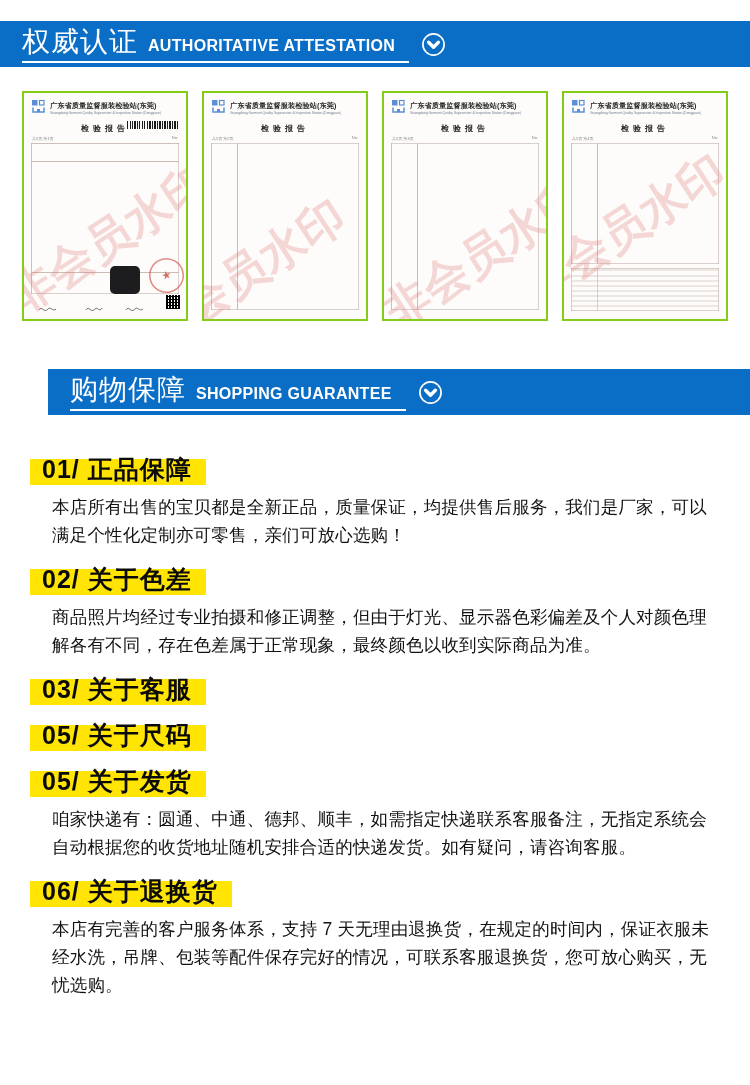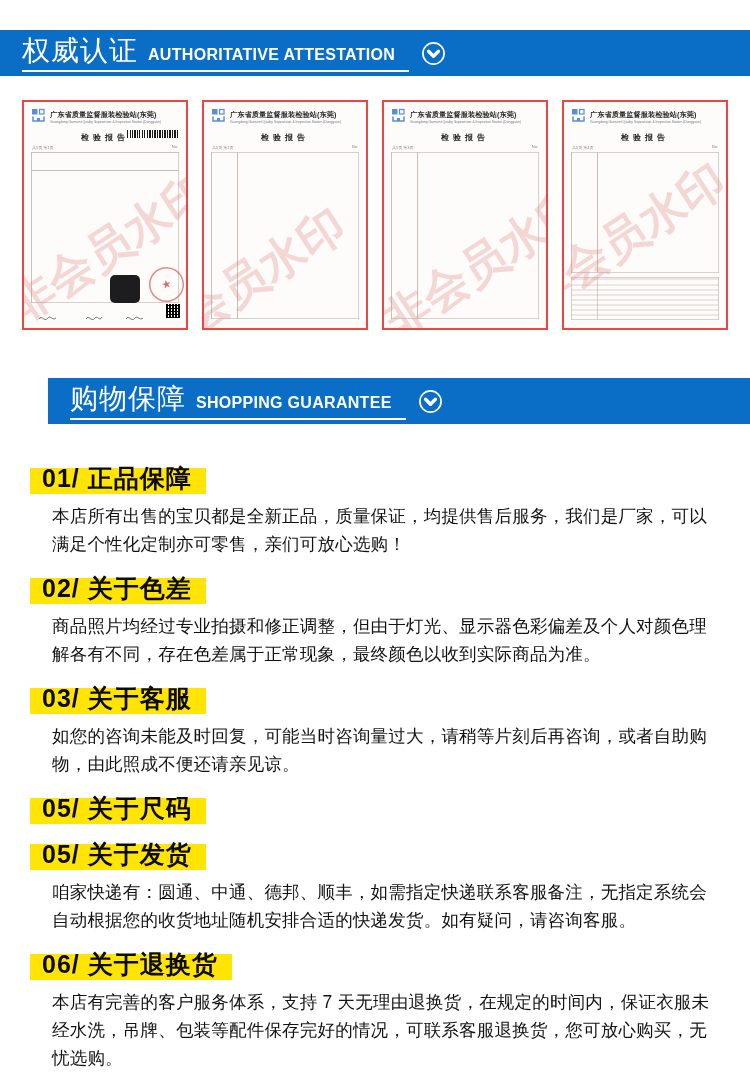--- a/index.html
+++ b/index.html
@@ -6,36 +6,36 @@
   body{
     width:750px;height:1085px;background:#ffffff;overflow:hidden;
     font-family:"Liberation Sans","DejaVu Sans",sans-serif;
     -webkit-font-smoothing:antialiased;
   }
   
   .bar{
     height:46px;background:#0a6ec6;display:flex;align-items:center;
     padding-left:22px;box-sizing:border-box;
   }
-  .bar1{margin-top:30px;}
+  .bar1{margin-top:21px;}
   .bar2{margin-top:48px;margin-left:48px;}
   .bar-inner{
     display:inline-flex;align-items:baseline;gap:10px;
     border-bottom:2px solid #ffffff;padding:2px 14px 5px 0;
   }
   .bar-cn{color:#fff;font-size:28px;font-weight:500;letter-spacing:1px;line-height:1;}
   .bar-en{color:#fff;font-size:16px;font-weight:700;letter-spacing:.3px;line-height:1;}
   .bar-icon{margin-left:12px;display:flex;align-items:center;}
   
   .certs{
     margin-top:24px;height:230px;padding:0 22px;box-sizing:border-box;
     display:flex;justify-content:space-between;
   }
   .cert{
-    width:166px;height:230px;box-sizing:border-box;border:2px solid #ef4444;
+    width:166px;height:230px;box-sizing:border-box;border:2px solid #84cc16;
     background:#fdfcfa;position:relative;overflow:hidden;
   }
   .cert-inner{
     width:324px;height:452px;transform:scale(.5);transform-origin:0 0;
     padding:12px 14px;box-sizing:border-box;position:relative;
   }
   .cert-head{display:flex;align-items:center;gap:8px;}
   .cert-titles{min-width:0;}
   .station{font-size:14.5px;font-weight:700;color:#2b2b2b;white-space:nowrap;letter-spacing:0;}
   .station-en{font-size:7px;color:#70798c;white-space:nowrap;margin-top:2px;transform:scaleX(.96);transform-origin:left;}
@@ -252,21 +252,20 @@
     <div class="g-body">本店所有出售的宝贝都是全新正品，质量保证，均提供售后服务，我们是厂家，可以满足个性化定制亦可零售，亲们可放心选购！</div>
   </div>
 
   <div class="g-sec">
     <span class="g-title">02/ 关于色差</span>
     <div class="g-body">商品照片均经过专业拍摄和修正调整，但由于灯光、显示器色彩偏差及个人对颜色理解各有不同，存在色差属于正常现象，最终颜色以收到实际商品为准。</div>
   </div>
 
   <div class="g-sec">
     <span class="g-title">03/ 关于客服</span>
-    <div class="g-body">如您的咨询未能及时回复，可能当时咨询量过大，请稍等片刻后再咨询，或者自助购物，由此照成不便还请亲见谅。</div>
   </div>
 
   <div class="g-sec">
     <span class="g-title">05/ 关于尺码</span>
   </div>
 
   <div class="g-sec">
     <span class="g-title">05/ 关于发货</span>
     <div class="g-body">咱家快递有：圆通、中通、德邦、顺丰，如需指定快递联系客服备注，无指定系统会自动根据您的收货地址随机安排合适的快递发货。如有疑问，请咨询客服。</div>
   </div>

